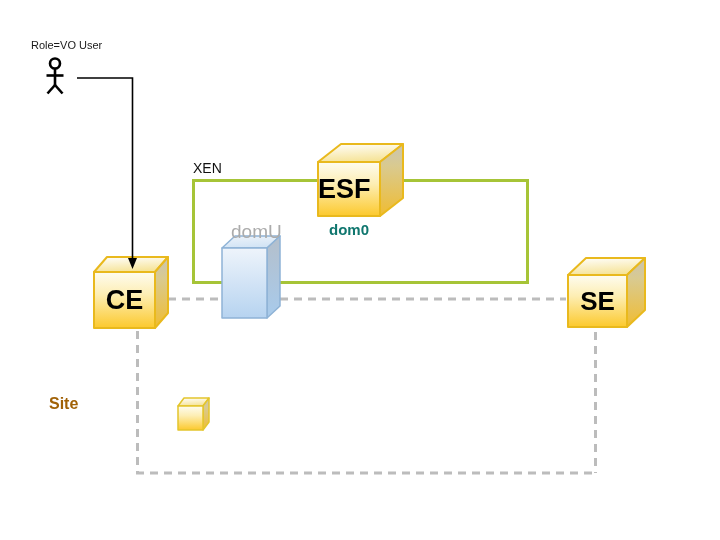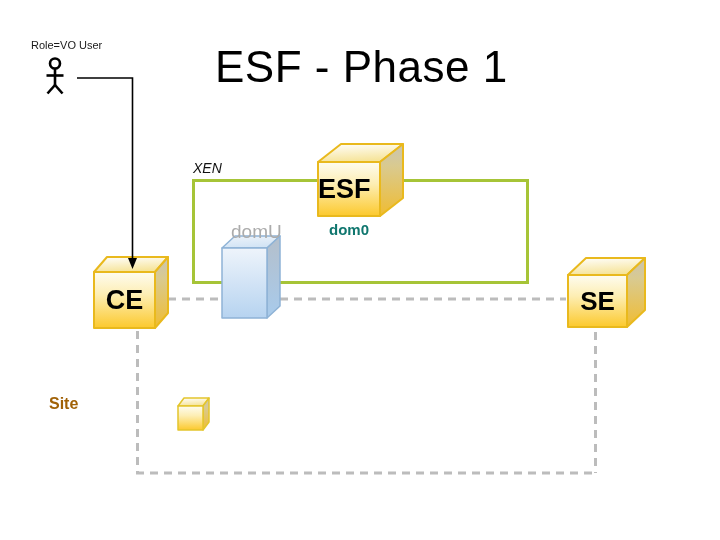--- a/index.html
+++ b/index.html
@@ -8,21 +8,21 @@
     width:720px;height:540px;
     background:#ffffff;
     overflow:hidden;
     font-family:"Liberation Sans", sans-serif;
     color:#000;
   }
   .layer{position:absolute;left:0;top:0;}
   .lbl{position:absolute;white-space:nowrap;}
   .role-label{left:31px;top:39px;font-size:11px;color:#1a1a1a;}
   .slide-title{left:215px;top:42px;font-size:44px;color:#000;letter-spacing:0.5px;}
-  .xen-label{left:193px;top:160px;font-size:14px;color:#111;font-style:italic;}
+  .xen-label{left:193px;top:160px;font-size:14px;color:#111;}
   .domu-label{left:231px;top:221px;width:50px;text-align:center;font-size:19px;color:#ababab;}
   .dom0-label{left:318px;top:221px;width:62px;text-align:center;font-size:15px;font-weight:bold;color:#0f766e;}
   .esf-label{left:318px;top:162px;width:38px;height:54px;line-height:54px;text-align:center;font-size:27px;font-weight:bold;}
   .cms-label{left:222px;top:248px;width:45px;height:70px;line-height:76px;text-align:center;font-size:15px;font-weight:bold;}
   .ce-label{left:94px;top:272px;width:61px;height:56px;line-height:56px;text-align:center;font-size:27px;font-weight:bold;}
   .se-label{left:568px;top:275px;width:59px;height:52px;line-height:52px;text-align:center;font-size:26px;font-weight:bold;}
   .site-label{left:49px;top:395px;font-size:16px;font-weight:bold;color:#a16207;}
 </style>
 </head>
 <body>
@@ -106,21 +106,20 @@
       <line x1="55" y1="85" x2="62.5" y2="93.5"></line>
     </g>
 
     <g>
       <polyline points="77,78 132.5,78 132.5,260" fill="none" stroke="#000" stroke-width="1.6"></polyline>
       <polygon points="132.5,269 128,258 137,258" fill="#000" stroke="none"></polygon>
     </g>
   </svg>
 
   <div class="lbl role-label">Role=VO User</div>
-  <div class="lbl slide-title">ESF - Phase 1</div>
   <div class="lbl xen-label">XEN</div>
   <div class="lbl domu-label">domU</div>
   <div class="lbl dom0-label">dom0</div>
   <div class="lbl esf-label">ESF</div>
   <div class="lbl se-label">SE</div>
   <div class="lbl ce-label">CE</div>
   <div class="lbl site-label">Site</div>
 
 </div>
 

